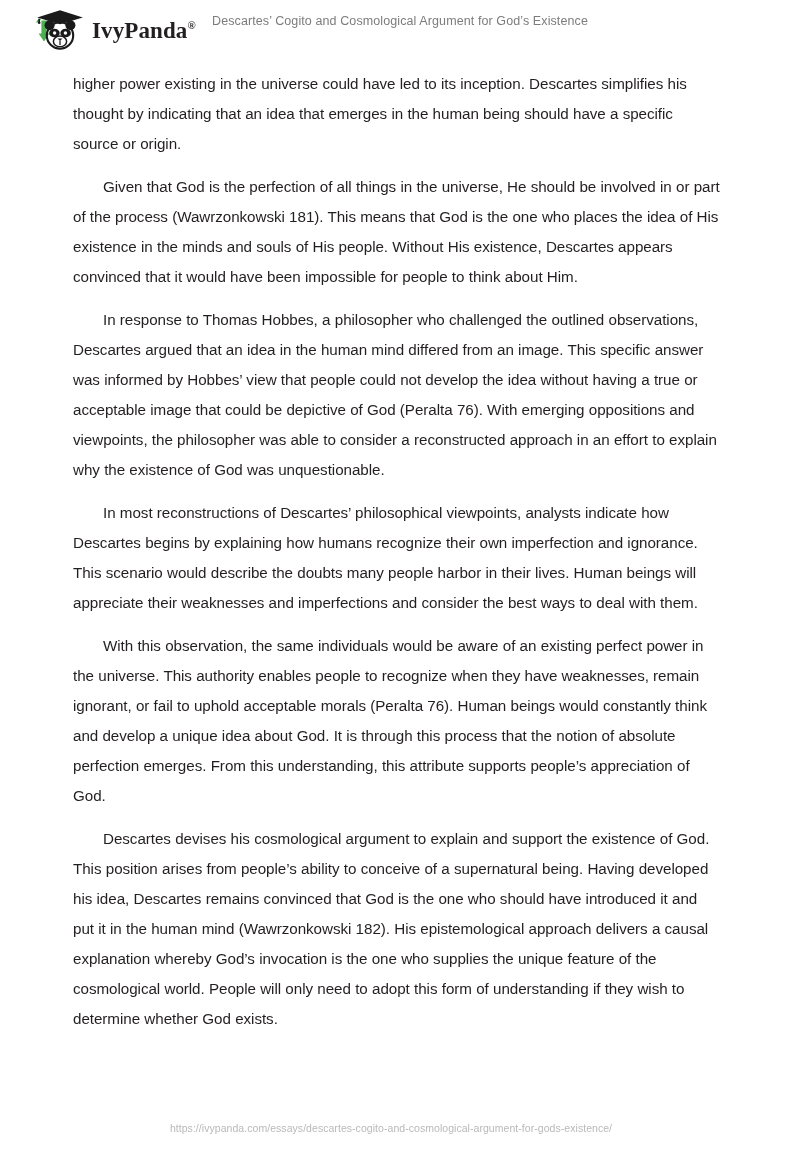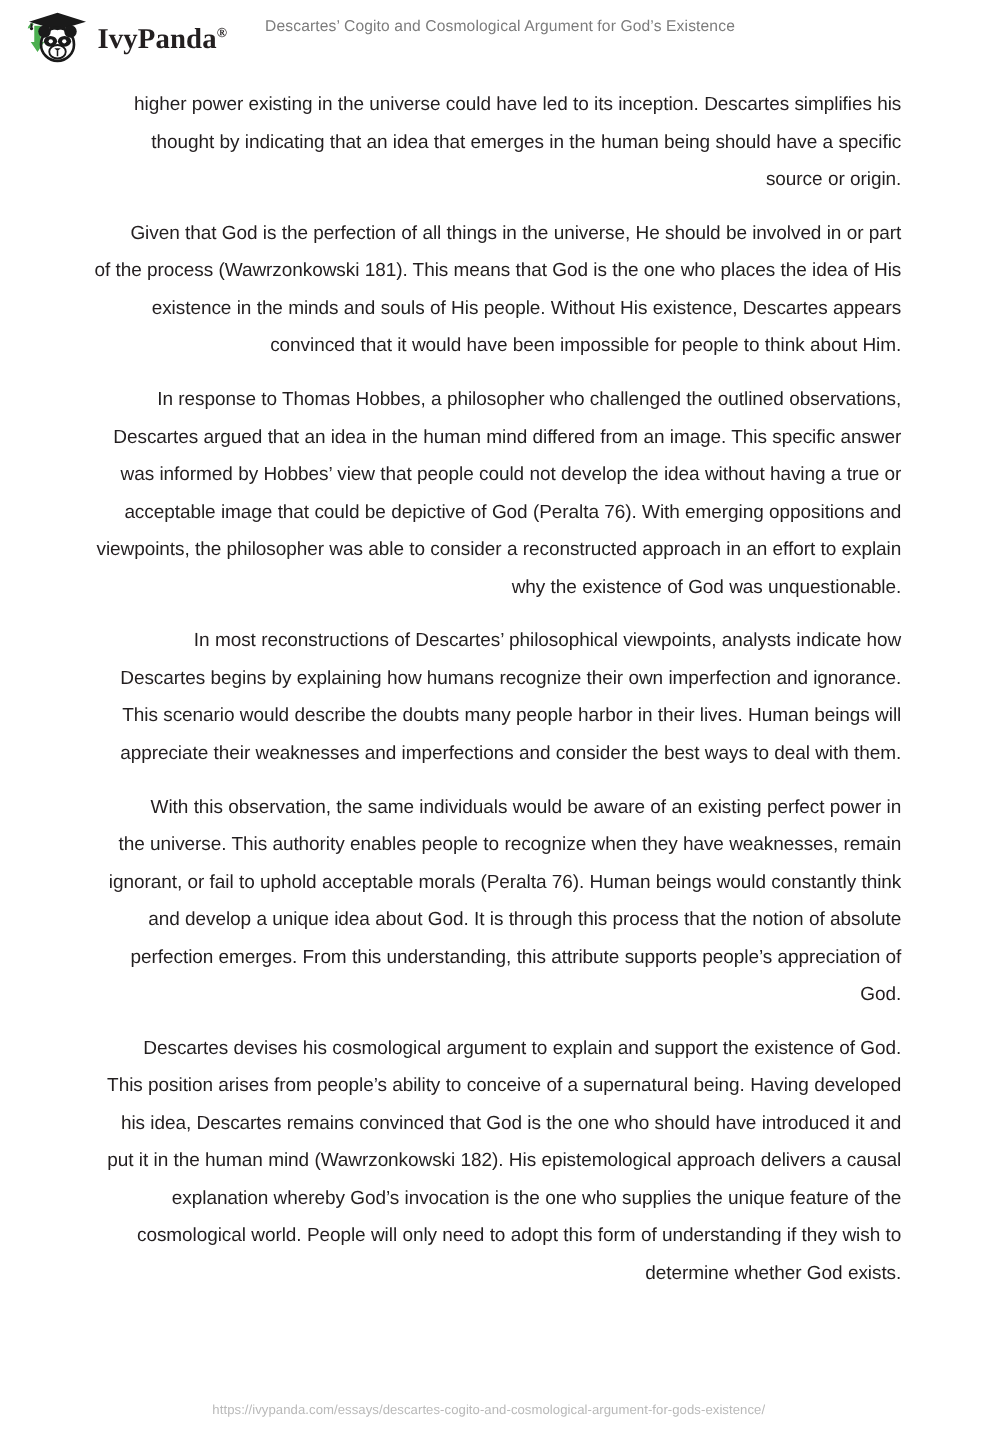--- a/index.html
+++ b/index.html
@@ -30,21 +30,21 @@
     top: 0;
     left: 0;
     width: 800px;
     height: 58px;
     display: flex;
     align-items: center;
   }
 
   .brand {
     position: absolute;
-    left: 18px;
+    left: 32px;
     top: 9px;
     display: flex;
     align-items: center;
     gap: 6px;
   }
 
   .brand-mark {
     width: 54px;
     height: 42px;
     display: block;
@@ -85,21 +85,21 @@
     left: 73px;
     top: 69px;
     width: 648px;
   }
 
   .para {
     font-size: 15.2px;
     line-height: 30px;
     color: #231f20;
     margin: 0 0 13px 0;
-    text-align: right;
+    text-align: left;
     letter-spacing: -0.05px;
     word-spacing: 0.1px;
   }
   .para.indent {
     text-indent: 30px;
   }
 
   
   .page-footer {
     position: absolute;

